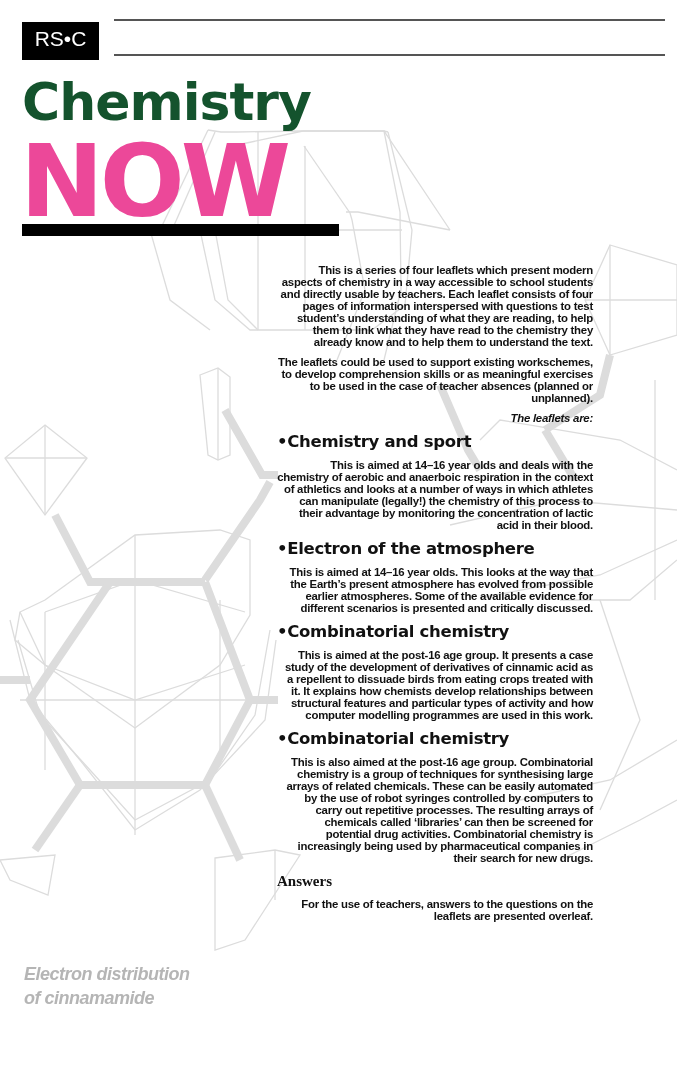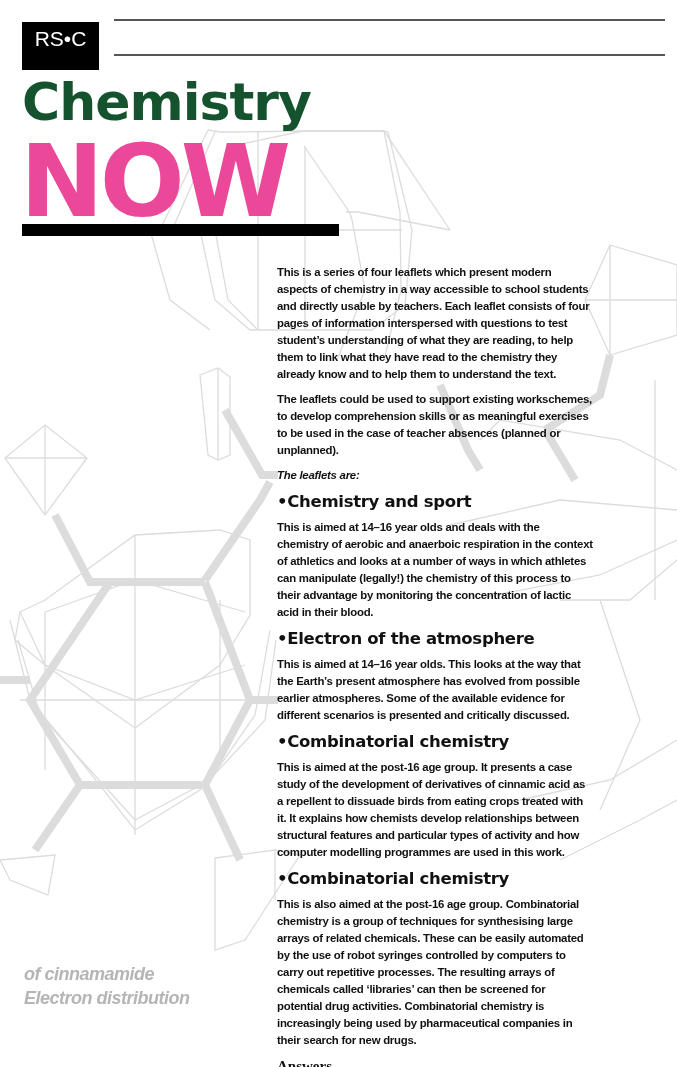--- a/index.html
+++ b/index.html
@@ -1,29 +1,29 @@
 <!DOCTYPE html>
 <html><head>
 <meta charset="utf-8">
 <style>
   html, body { margin:0; padding:0; background:#ffffff; }
   body { width:677px; height:1067px; position:relative; overflow:hidden;
          font-family:"Liberation Sans", "DejaVu Sans", sans-serif; color:#111; }
   .bg { position:absolute; left:0; top:0; width:677px; height:1067px; z-index:0; }
-  .logo { position:absolute; left:22px; top:22px; width:77px; height:48px; background:#000;
+  .logo { position:absolute; left:22px; top:22px; width:77px; height:38px; background:#000;
           color:#fff; font-size:21px; line-height:34px; text-align:center; letter-spacing:0px; z-index:2; }
   .rule { position:absolute; left:114px; width:551px; height:2px; background:#555; z-index:2; }
   .t-chem { position:absolute; left:22px; top:70px; font-size:52px; font-weight:bold; color:#14532d;
             font-family:"DejaVu Sans", sans-serif; letter-spacing:-1px; z-index:2; line-height:64px; }
   .t-now { position:absolute; left:20px; top:132px; font-size:100px; font-weight:bold; color:#ec4899;
            font-family:"DejaVu Sans", sans-serif; letter-spacing:-4px; z-index:2; line-height:100px; }
   .t-bar { position:absolute; left:22px; top:224px; width:317px; height:12px; background:#000; z-index:2; }
   .col { position:absolute; left:277px; top:264px; width:320px; z-index:2;
          font-family:"Liberation Sans Narrow","Liberation Sans", sans-serif; }
-  .col p { margin:0 4px 8px 0; font-size:11.4px; line-height:17px; font-weight:bold; letter-spacing:-0.25px; }
+  .col p { margin:0 4px 8px 0; font-size:11.4px; line-height:12px; font-weight:bold; letter-spacing:-0.25px;text-align:right; }
   .col p.it { font-style:italic; margin-bottom:6px; }
   .col h2 { margin:8px 0 7px 0; font-size:16.5px; line-height:20px; font-weight:bold;
             font-family:"DejaVu Sans", sans-serif; letter-spacing:-0.3px; }
   .col h3 { margin:4px 0 8px 0; font-size:15px; line-height:18px; font-weight:bold;
             font-family:Liberation Serif, serif; }
   .caption { position:absolute; left:24px; top:962px; font-size:18px; line-height:24px; font-style:italic;
              font-weight:bold; color:#b5b5b5; z-index:2; letter-spacing:-0.5px; }
   .caption div { white-space:nowrap; }
 </style>
 </head>
@@ -127,15 +127,15 @@
     <p>This is also aimed at the post-16 age group. Combinatorial chemistry is a group of techniques for synthesising large arrays of related chemicals. These can be easily automated by the use of robot syringes controlled by computers to carry out repetitive processes. The resulting arrays of chemicals called ‘libraries’ can then be screened for potential drug activities. Combinatorial chemistry is increasingly being used by pharmaceutical companies in their search for new drugs.</p>
   </div>
 
   <div>
     <h3>Answers</h3>
     <p>For the use of teachers, answers to the questions on the leaflets are presented overleaf.</p>
   </div>
 </div>
 
 <div class="caption">
+  <div>Electron distribution</div>
   <div>of cinnamamide</div>
-  <div>Electron distribution</div>
 </div>
 
 </body></html>

